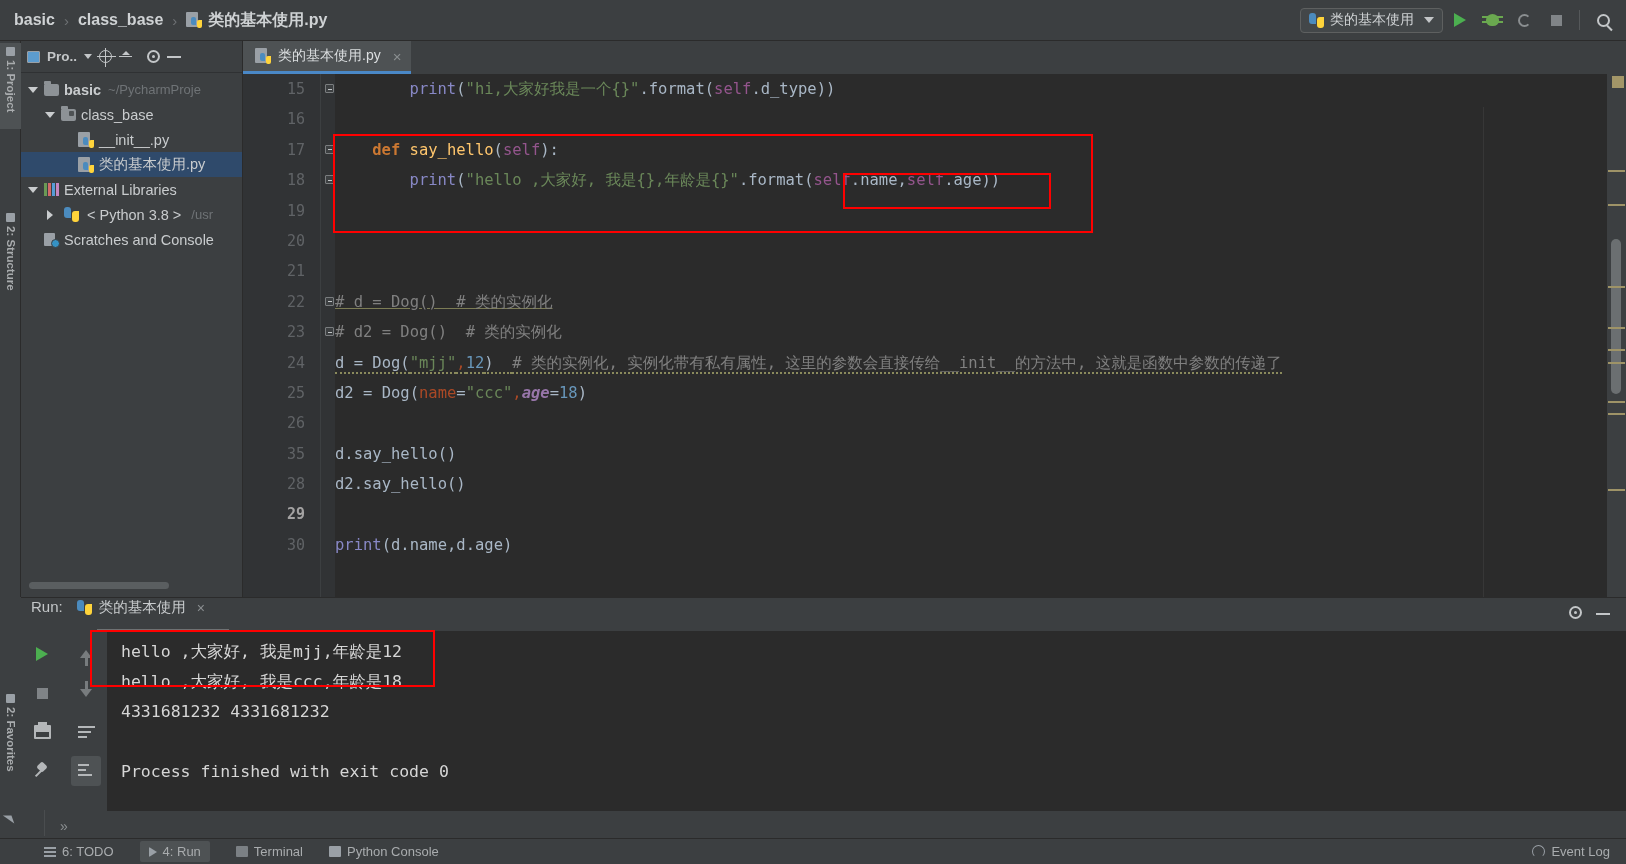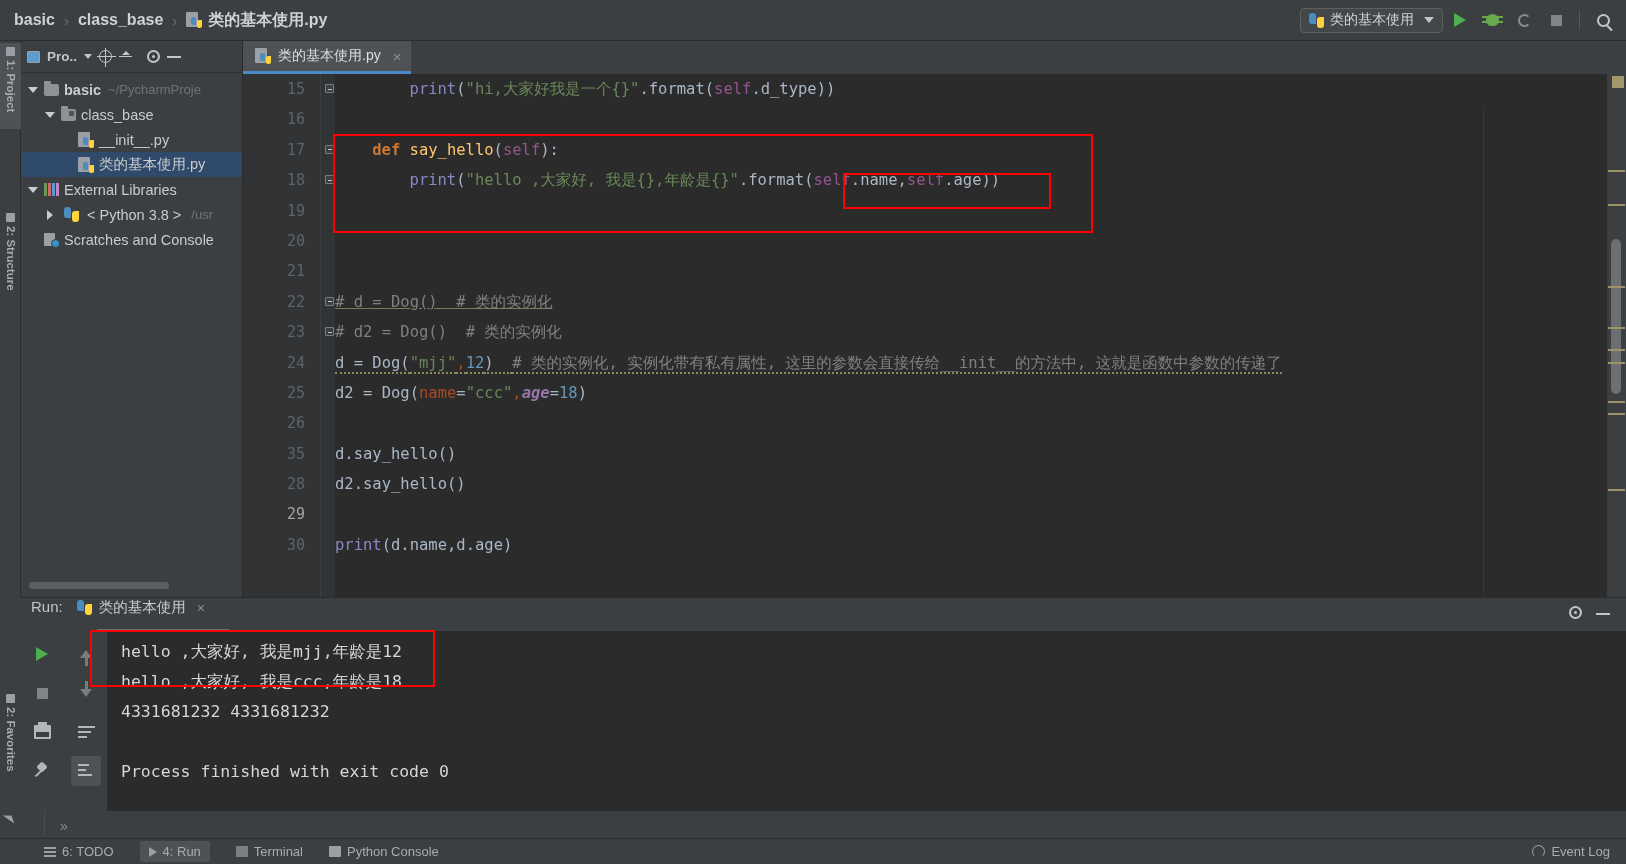--- a/index.html
+++ b/index.html
@@ -197,21 +197,21 @@
     position:absolute; left:0; top:0; width:100%; height:100%;
     font-family:"DejaVu Sans Mono", monospace; font-size:15.5px;
   }
   .ln {
     position:relative; height:30.4px; line-height:30.4px; white-space:pre;
   }
   .ln .num {
     position:absolute; left:0; width:62px; text-align:right;
     color:#606366; font-size:15px; font-family:"DejaVu Sans Mono", monospace;
   }
-  .ln.cur .num { color:#a4a3a3; font-weight:normal; }
+  .ln.cur .num { color:#a4a3a3; font-weight:bold; }
   .ln.cur .txt { background:#323232; }
   .ln .txt {
     position:absolute; left:92px; right:0; padding-left:0px; color:#a9b7c6;
   }
   .ln.cur::after{
     content:""; position:absolute; left:92px; right:0; top:0; bottom:0;
     background:#323232; z-index:-1;
   }
   
   .kw { color:#cc7832; font-weight:bold; }

